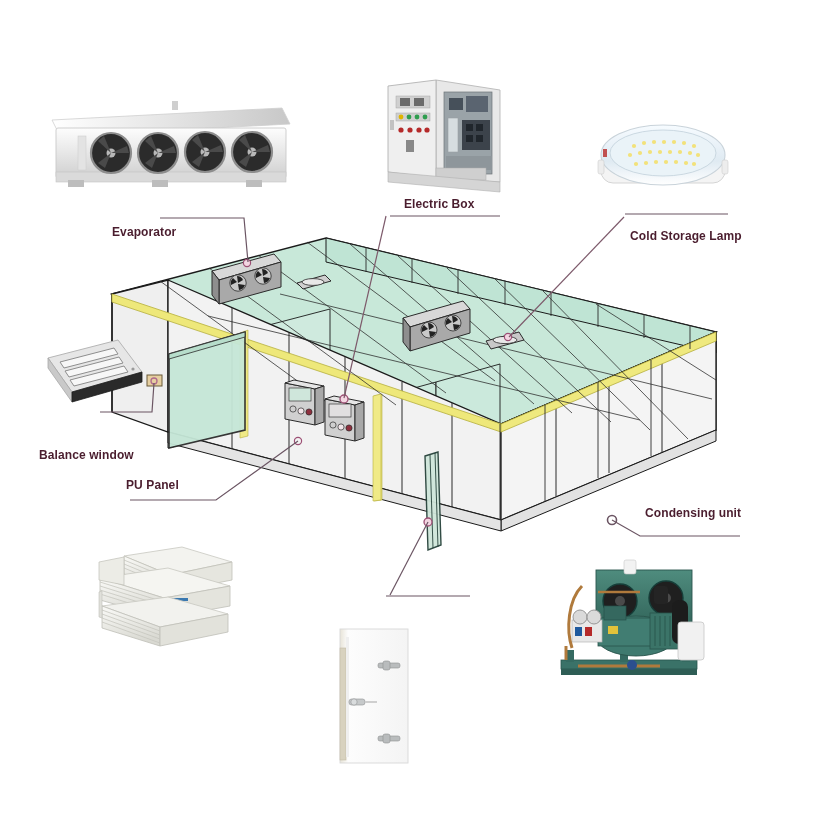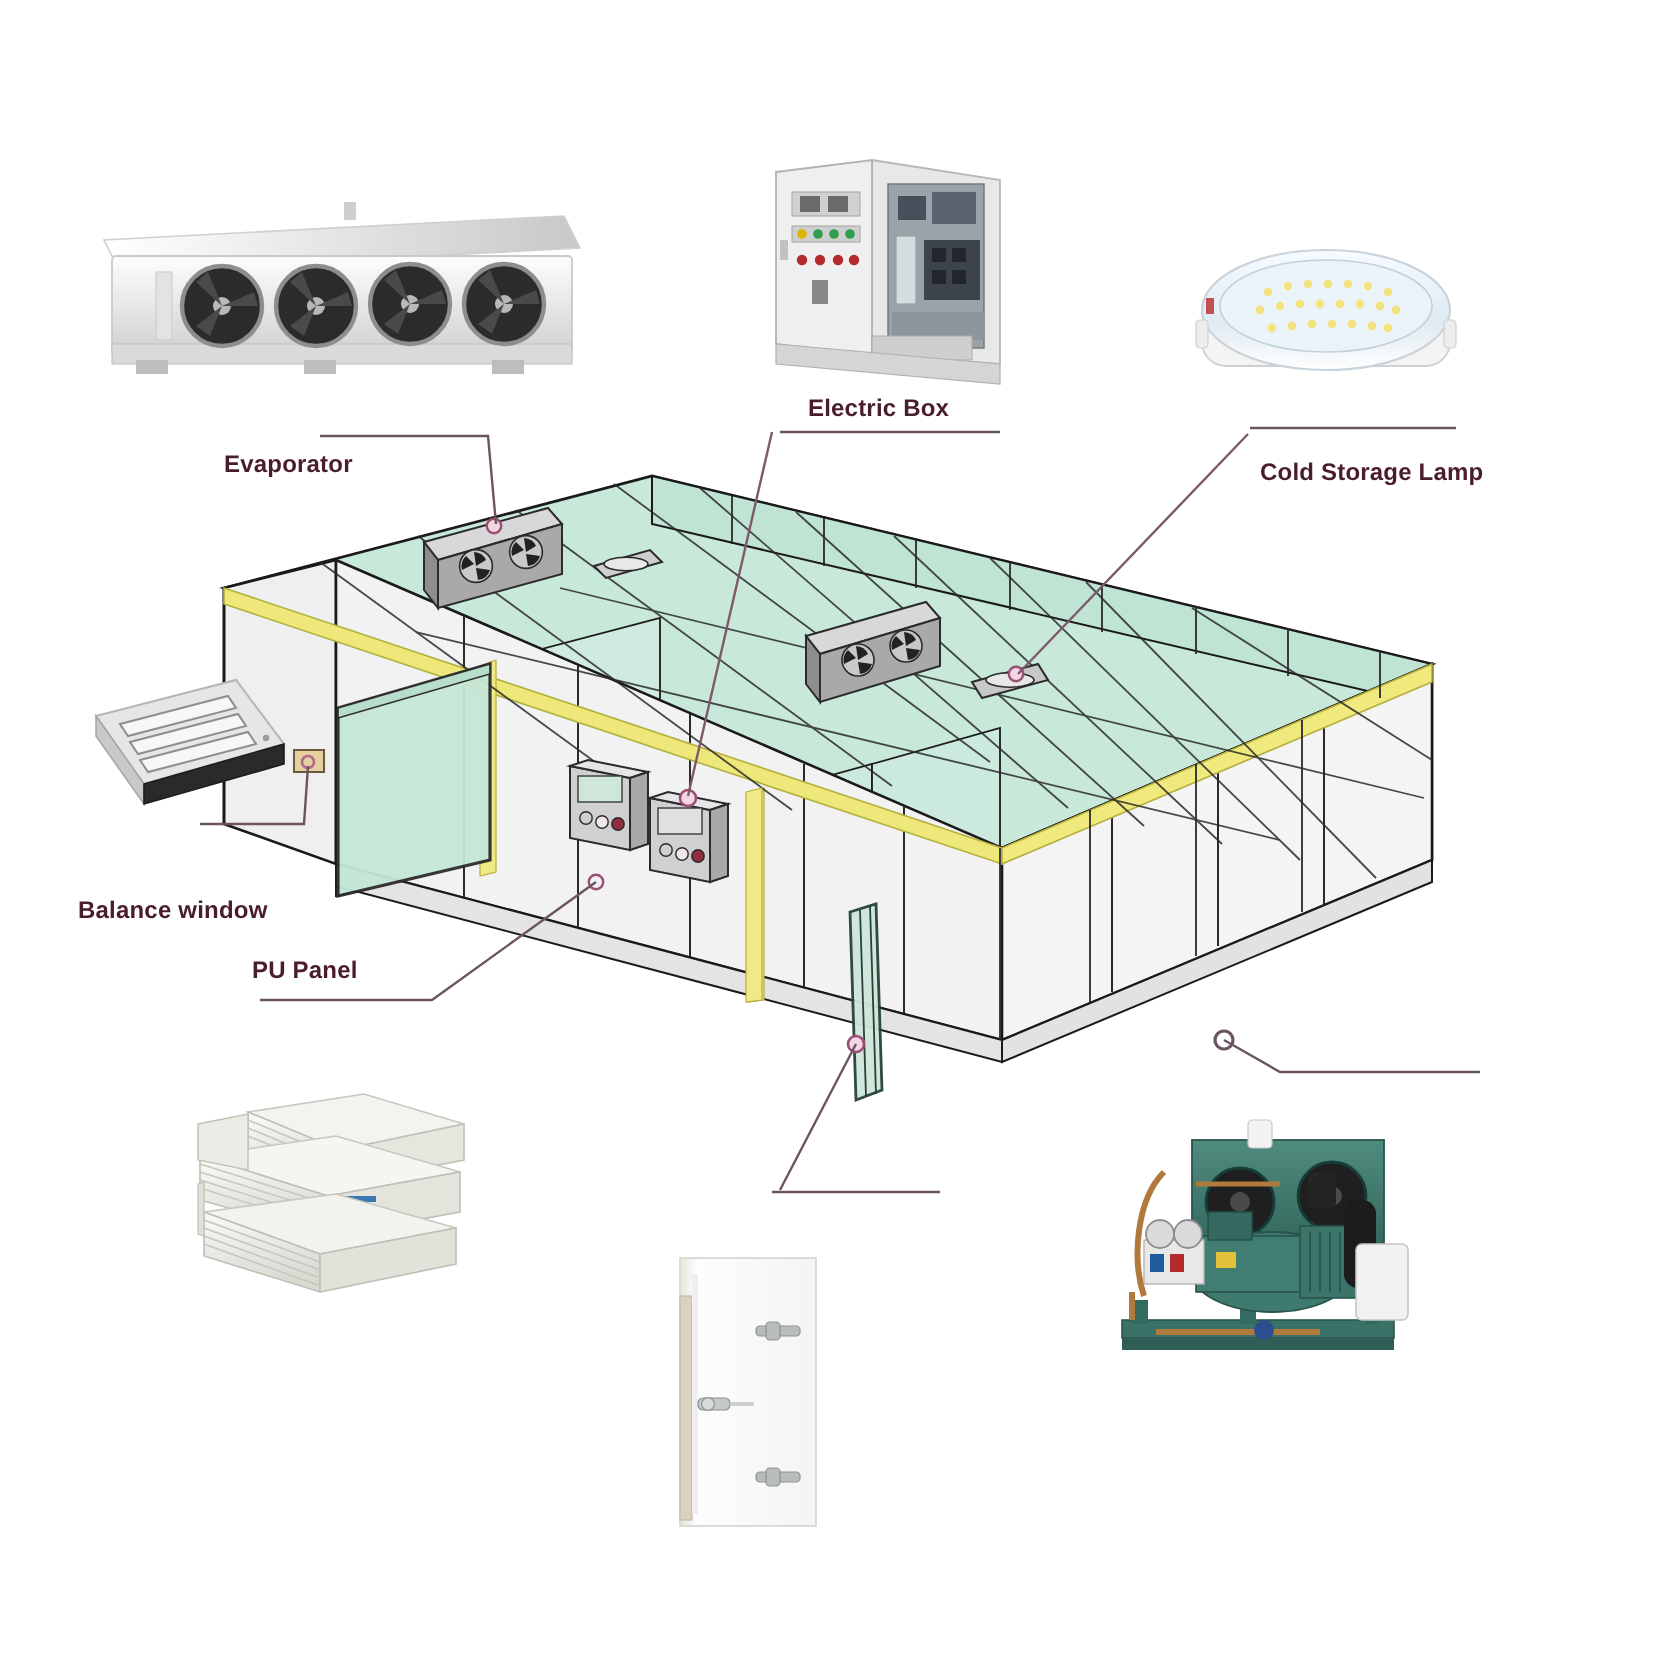--- a/index.html
+++ b/index.html
@@ -469,14 +469,15 @@
       <rect x="678" y="622" width="26" height="38" rx="3" fill="#f1f1f1" stroke="#c6c6c6" stroke-width="0.8"></rect>
       <rect x="608" y="626" width="10" height="8" fill="#e2c23a"></rect>
     </g>
   </svg>
 
   <div class="label" style="left:76px;  top:225px;margin-left:36px;">Evaporator</div>
   <div class="label" style="left:404px; top:197px;">Electric Box</div>
   <div class="label" style="left:630px; top:229px;">Cold Storage Lamp</div>
   <div class="label" style="left:39px;  top:425px;margin-top:23px;">Balance window</div>
   <div class="label" style="left:126px; top:478px;">PU Panel</div>
+  <div class="label" style="left:645px; top:506px;">Condensing unit</div>
 
 </div>
 
 </body></html>

